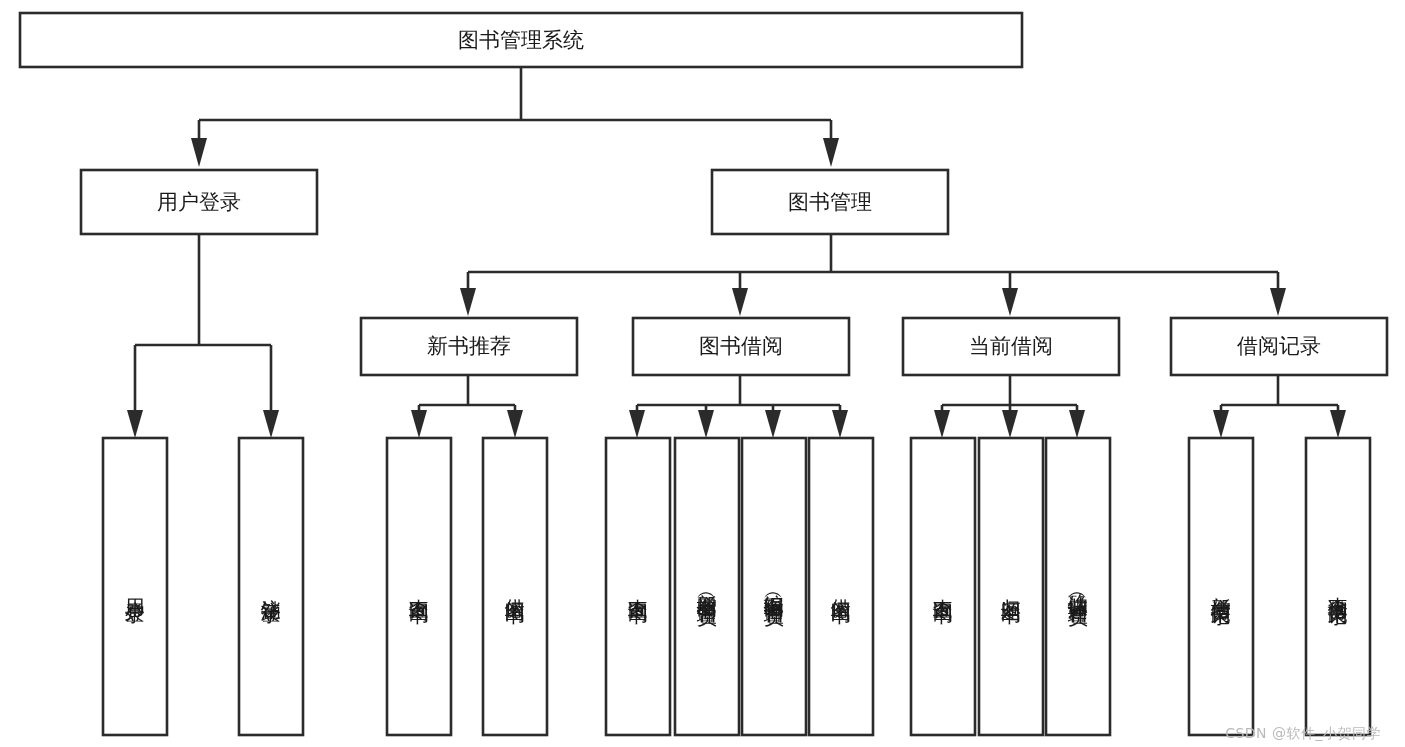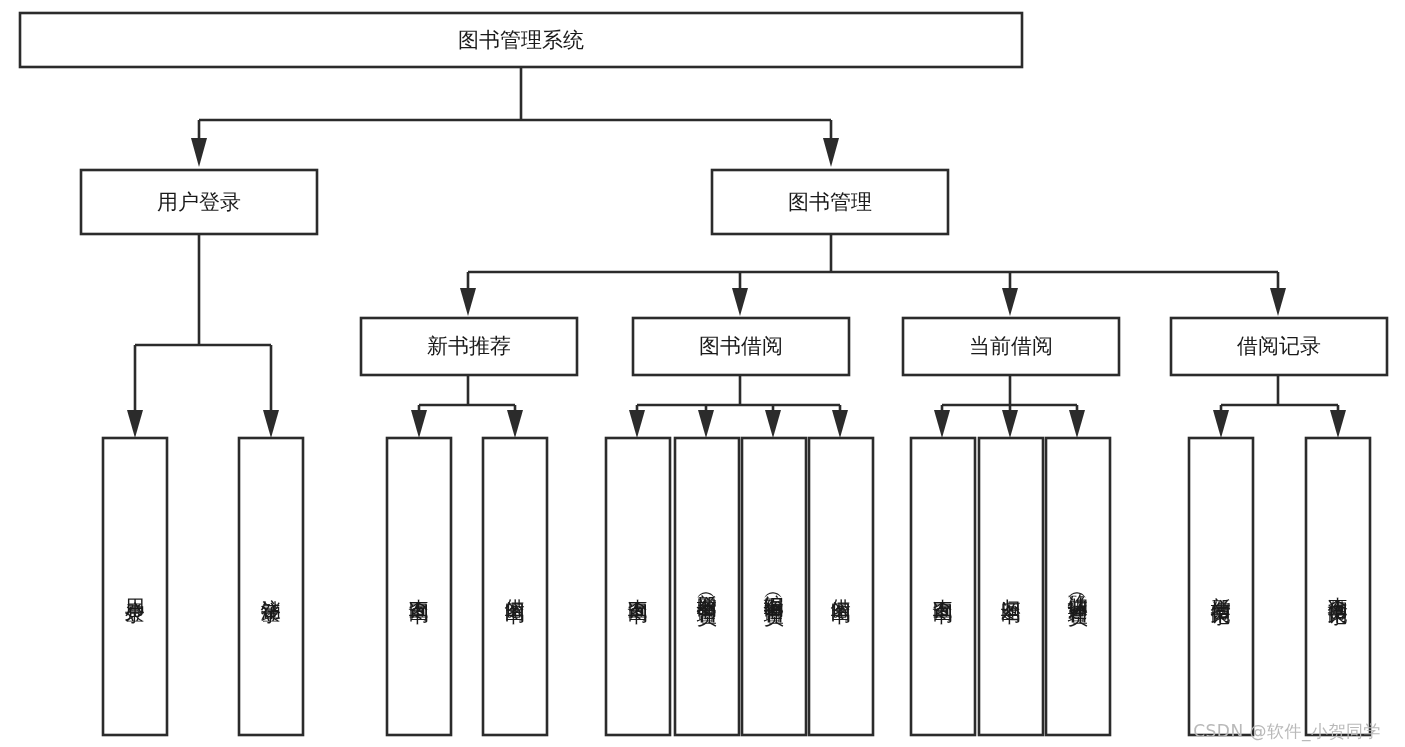--- a/index.html
+++ b/index.html
@@ -64,21 +64,21 @@
     color: #1a1a1a;
     white-space: nowrap;
     pointer-events: none;
     user-select: none;
   }
   #watermark {
     position: absolute;
     right: 8px;
     bottom: 4px;
     font-family: "DejaVu Sans", "Liberation Sans", sans-serif;
-    font-size: 17px;
+    font-size: 14px;
     color: #b9b9b9;
     letter-spacing: 0.5px;
     white-space: nowrap;
   }
 </style>
 </head>
 <body>
 
 <div id="diagram-root">
 

